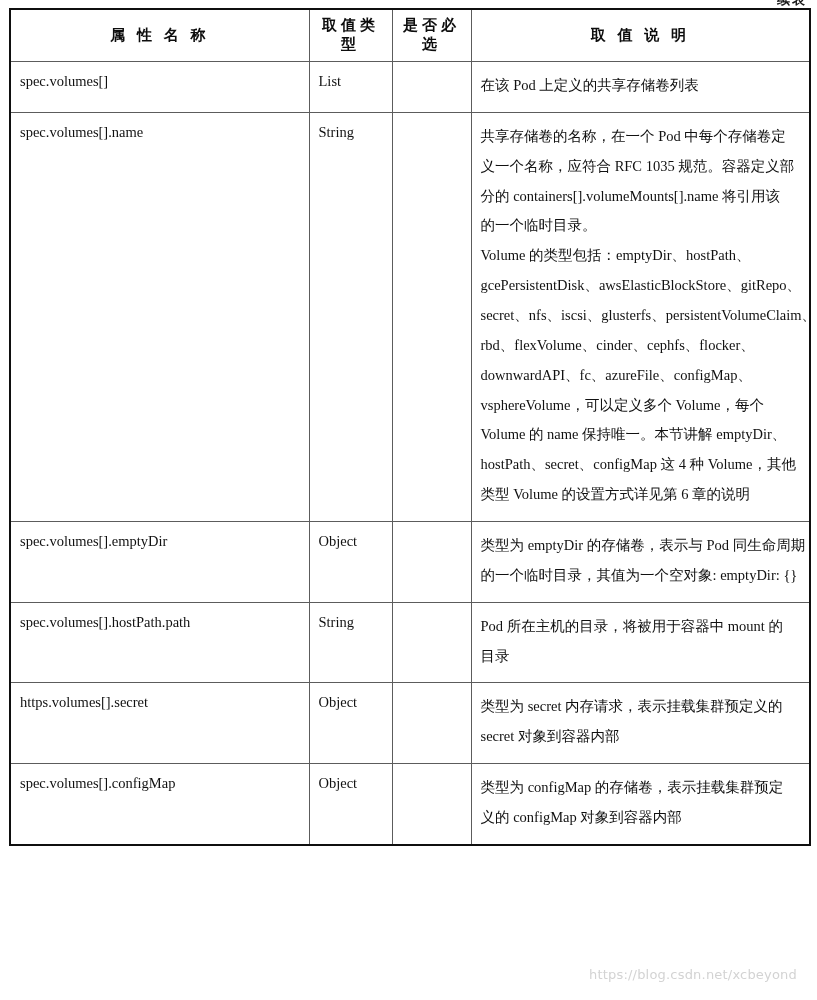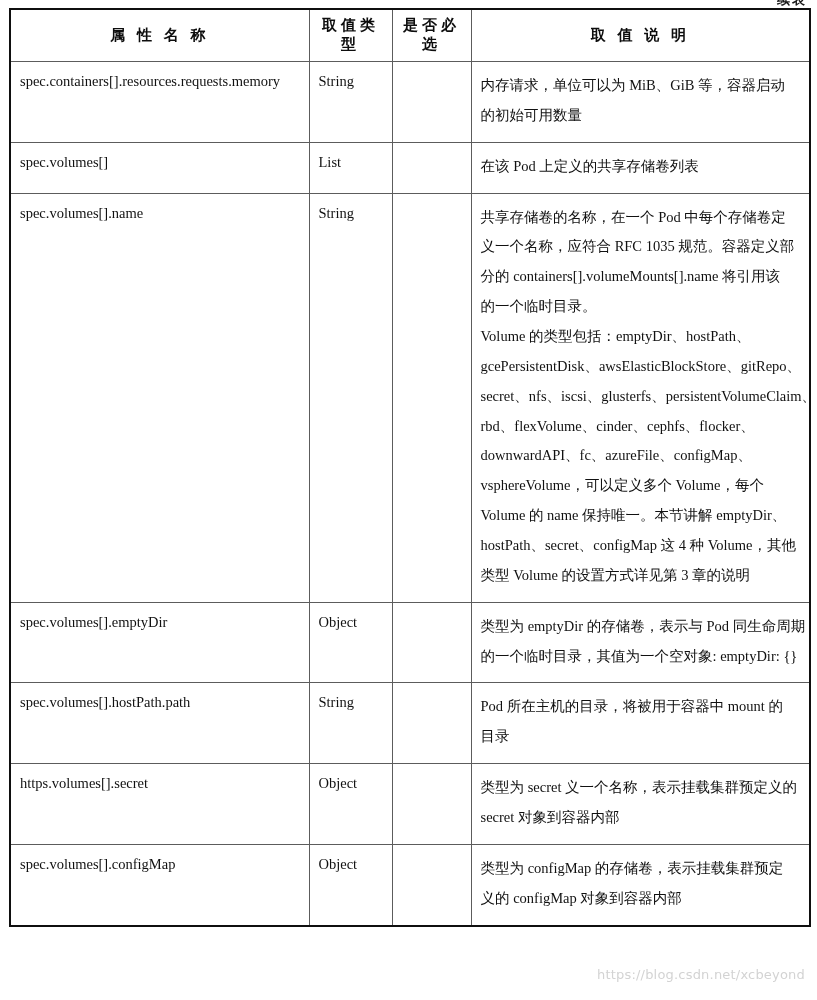--- a/index.html
+++ b/index.html
@@ -100,21 +100,21 @@
   }
 
   .desc-line {
     display: block;
     white-space: nowrap;
   }
 
   
   .watermark {
     position: absolute;
-    right: 12px;
+    right: 20px;
     bottom: 18px;
     font-family: "DejaVu Sans", "Liberation Sans", sans-serif;
     font-size: 13px;
     color: #d3d3d3;
     letter-spacing: 0.2px;
     user-select: none;
     pointer-events: none;
     white-space: nowrap;
   }
 </style>
@@ -134,29 +134,20 @@
     <thead>
       <tr>
         <th>属 性 名 称</th>
         <th>取值类型</th>
         <th>是否必选</th>
         <th>取 值 说 明</th>
       </tr>
     </thead>
     <tbody id="table-body">
         <tr>
-          <td class="attr-cell">spec.containers[].resources.requests.memory</td>
-          <td class="type-cell">String</td>
-          <td class="req-cell"></td>
-          <td class="desc-cell">
-            <span class="desc-line">内存请求，单位可以为 MiB、GiB 等，容器启动</span>
-            <span class="desc-line">的初始可用数量</span>
-          </td>
-        </tr>
-        <tr>
           <td class="attr-cell">spec.volumes[]</td>
           <td class="type-cell">List</td>
           <td class="req-cell"></td>
           <td class="desc-cell">
             <span class="desc-line">在该 Pod 上定义的共享存储卷列表</span>
           </td>
         </tr>
         <tr>
           <td class="attr-cell">spec.volumes[].name</td>
           <td class="type-cell">String</td>
@@ -167,21 +158,21 @@
             <span class="desc-line">分的 containers[].volumeMounts[].name 将引用该</span>
             <span class="desc-line">的一个临时目录。</span>
             <span class="desc-line">Volume 的类型包括：emptyDir、hostPath、</span>
             <span class="desc-line">gcePersistentDisk、awsElasticBlockStore、gitRepo、</span>
             <span class="desc-line">secret、nfs、iscsi、glusterfs、persistentVolumeClaim、</span>
             <span class="desc-line">rbd、flexVolume、cinder、cephfs、flocker、</span>
             <span class="desc-line">downwardAPI、fc、azureFile、configMap、</span>
             <span class="desc-line">vsphereVolume，可以定义多个 Volume，每个</span>
             <span class="desc-line">Volume 的 name 保持唯一。本节讲解 emptyDir、</span>
             <span class="desc-line">hostPath、secret、configMap 这 4 种 Volume，其他</span>
-            <span class="desc-line">类型 Volume 的设置方式详见第 3 章的说明</span>
+            <span class="desc-line">类型 Volume 的设置方式详见第 6 章的说明</span>
           </td>
         </tr>
         <tr>
           <td class="attr-cell">spec.volumes[].emptyDir</td>
           <td class="type-cell">Object</td>
           <td class="req-cell"></td>
           <td class="desc-cell">
             <span class="desc-line">类型为 emptyDir 的存储卷，表示与 Pod 同生命周期</span>
             <span class="desc-line">的一个临时目录，其值为一个空对象: emptyDir: {}</span>
           </td>
@@ -193,21 +184,21 @@
           <td class="desc-cell">
             <span class="desc-line">Pod 所在主机的目录，将被用于容器中 mount 的</span>
             <span class="desc-line">目录</span>
           </td>
         </tr>
         <tr>
           <td class="attr-cell">https.volumes[].secret</td>
           <td class="type-cell">Object</td>
           <td class="req-cell"></td>
           <td class="desc-cell">
-            <span class="desc-line">类型为 secret 义一个名称，表示挂载集群预定义的</span>
+            <span class="desc-line">类型为 secret 内存请求，表示挂载集群预定义的</span>
             <span class="desc-line">secret 对象到容器内部</span>
           </td>
         </tr>
         <tr>
           <td class="attr-cell">spec.volumes[].configMap</td>
           <td class="type-cell">Object</td>
           <td class="req-cell"></td>
           <td class="desc-cell">
             <span class="desc-line">类型为 configMap 的存储卷，表示挂载集群预定</span>
             <span class="desc-line">义的 configMap 对象到容器内部</span>

